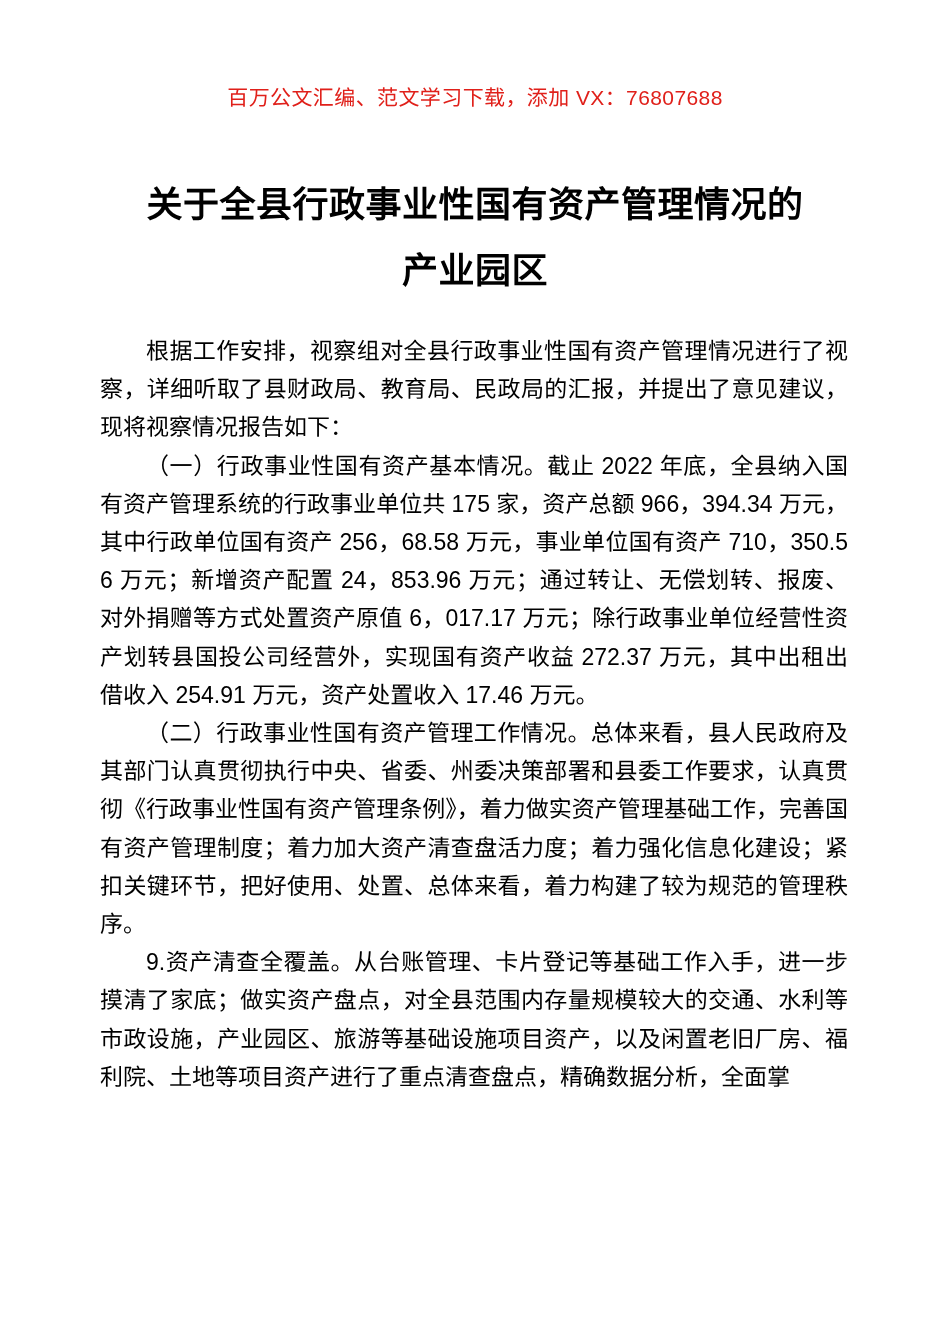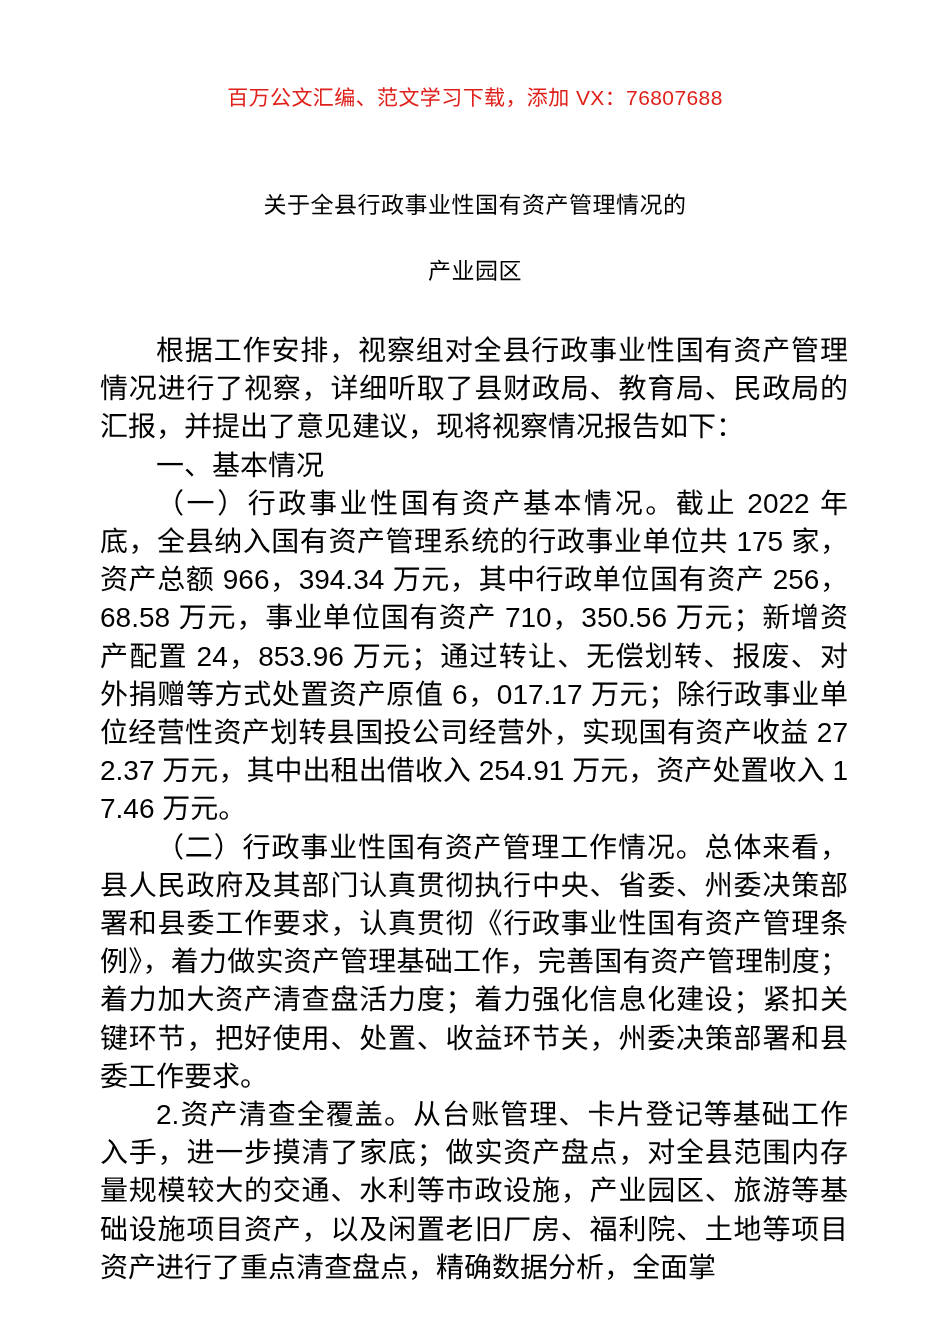--- a/index.html
+++ b/index.html
@@ -34,36 +34,36 @@
     font-family: "Liberation Sans", "DejaVu Sans", sans-serif;
     white-space: nowrap;
   }
   
   .doc-title {
     position: absolute;
     left: 100px;
     top: 172px;
     width: 750px;
     text-align: center;
-    font-size: 23px;
+    font-size: 36px;
     line-height: 66px;
-    font-weight: 400;
+    font-weight: 700;
     letter-spacing: 0.5px;
     color: #000000;
   }
   .doc-title .tline {
     display: block;
   }
   
   .body-text {
     position: absolute;
     left: 100px;
     top: 332px;
     width: 748px;
-    font-size: 28px;
+    font-size: 23px;
     line-height: 38.2px;
     color: #000000;
     letter-spacing: 0px;
   }
   .para {
     margin: 0;
     text-align: justify;
     text-justify: inter-ideograph;
     text-indent: 2em;
     word-break: break-all;
@@ -80,19 +80,18 @@
 
   <div class="promo-header">百万公文汇编、范文学习下载，添加 VX：76807688</div>
 
   <div class="doc-title">
     <span class="tline">关于全县行政事业性国有资产管理情况的</span>
     <span class="tline">产业园区</span>
   </div>
 
   <div class="body-text">
     <p class="para">根据工作安排，视察组对全县行政事业性国有资产管理情况进行了视察，详细听取了县财政局、教育局、民政局的汇报，并提出了意见建议，现将视察情况报告如下：</p>
-    <p class="para">一、基本情况</p>
     <p class="para">（一）行政事业性国有资产基本情况。截止 2022 年底，全县纳入国有资产管理系统的行政事业单位共 175 家，资产总额 966，394.34 万元，其中行政单位国有资产 256，68.58 万元，事业单位国有资产 710，350.56 万元；新增资产配置 24，853.96 万元；通过转让、无偿划转、报废、对外捐赠等方式处置资产原值 6，017.17 万元；除行政事业单位经营性资产划转县国投公司经营外，实现国有资产收益 272.37 万元，其中出租出借收入 254.91 万元，资产处置收入 17.46 万元。</p>
-    <p class="para">（二）行政事业性国有资产管理工作情况。总体来看，县人民政府及其部门认真贯彻执行中央、省委、州委决策部署和县委工作要求，认真贯彻《行政事业性国有资产管理条例》，着力做实资产管理基础工作，完善国有资产管理制度；着力加大资产清查盘活力度；着力强化信息化建设；紧扣关键环节，把好使用、处置、收益环节关，州委决策部署和县委工作要求。</p>
-    <p class="para clipped">2.资产清查全覆盖。从台账管理、卡片登记等基础工作入手，进一步摸清了家底；做实资产盘点，对全县范围内存量规模较大的交通、水利等市政设施，产业园区、旅游等基础设施项目资产，以及闲置老旧厂房、福利院、土地等项目资产进行了重点清查盘点，精确数据分析，全面掌</p>
+    <p class="para">（二）行政事业性国有资产管理工作情况。总体来看，县人民政府及其部门认真贯彻执行中央、省委、州委决策部署和县委工作要求，认真贯彻《行政事业性国有资产管理条例》，着力做实资产管理基础工作，完善国有资产管理制度；着力加大资产清查盘活力度；着力强化信息化建设；紧扣关键环节，把好使用、处置、总体来看，着力构建了较为规范的管理秩序。</p>
+    <p class="para clipped">9.资产清查全覆盖。从台账管理、卡片登记等基础工作入手，进一步摸清了家底；做实资产盘点，对全县范围内存量规模较大的交通、水利等市政设施，产业园区、旅游等基础设施项目资产，以及闲置老旧厂房、福利院、土地等项目资产进行了重点清查盘点，精确数据分析，全面掌</p>
   </div>
 
 </div>
 
 </body></html>

